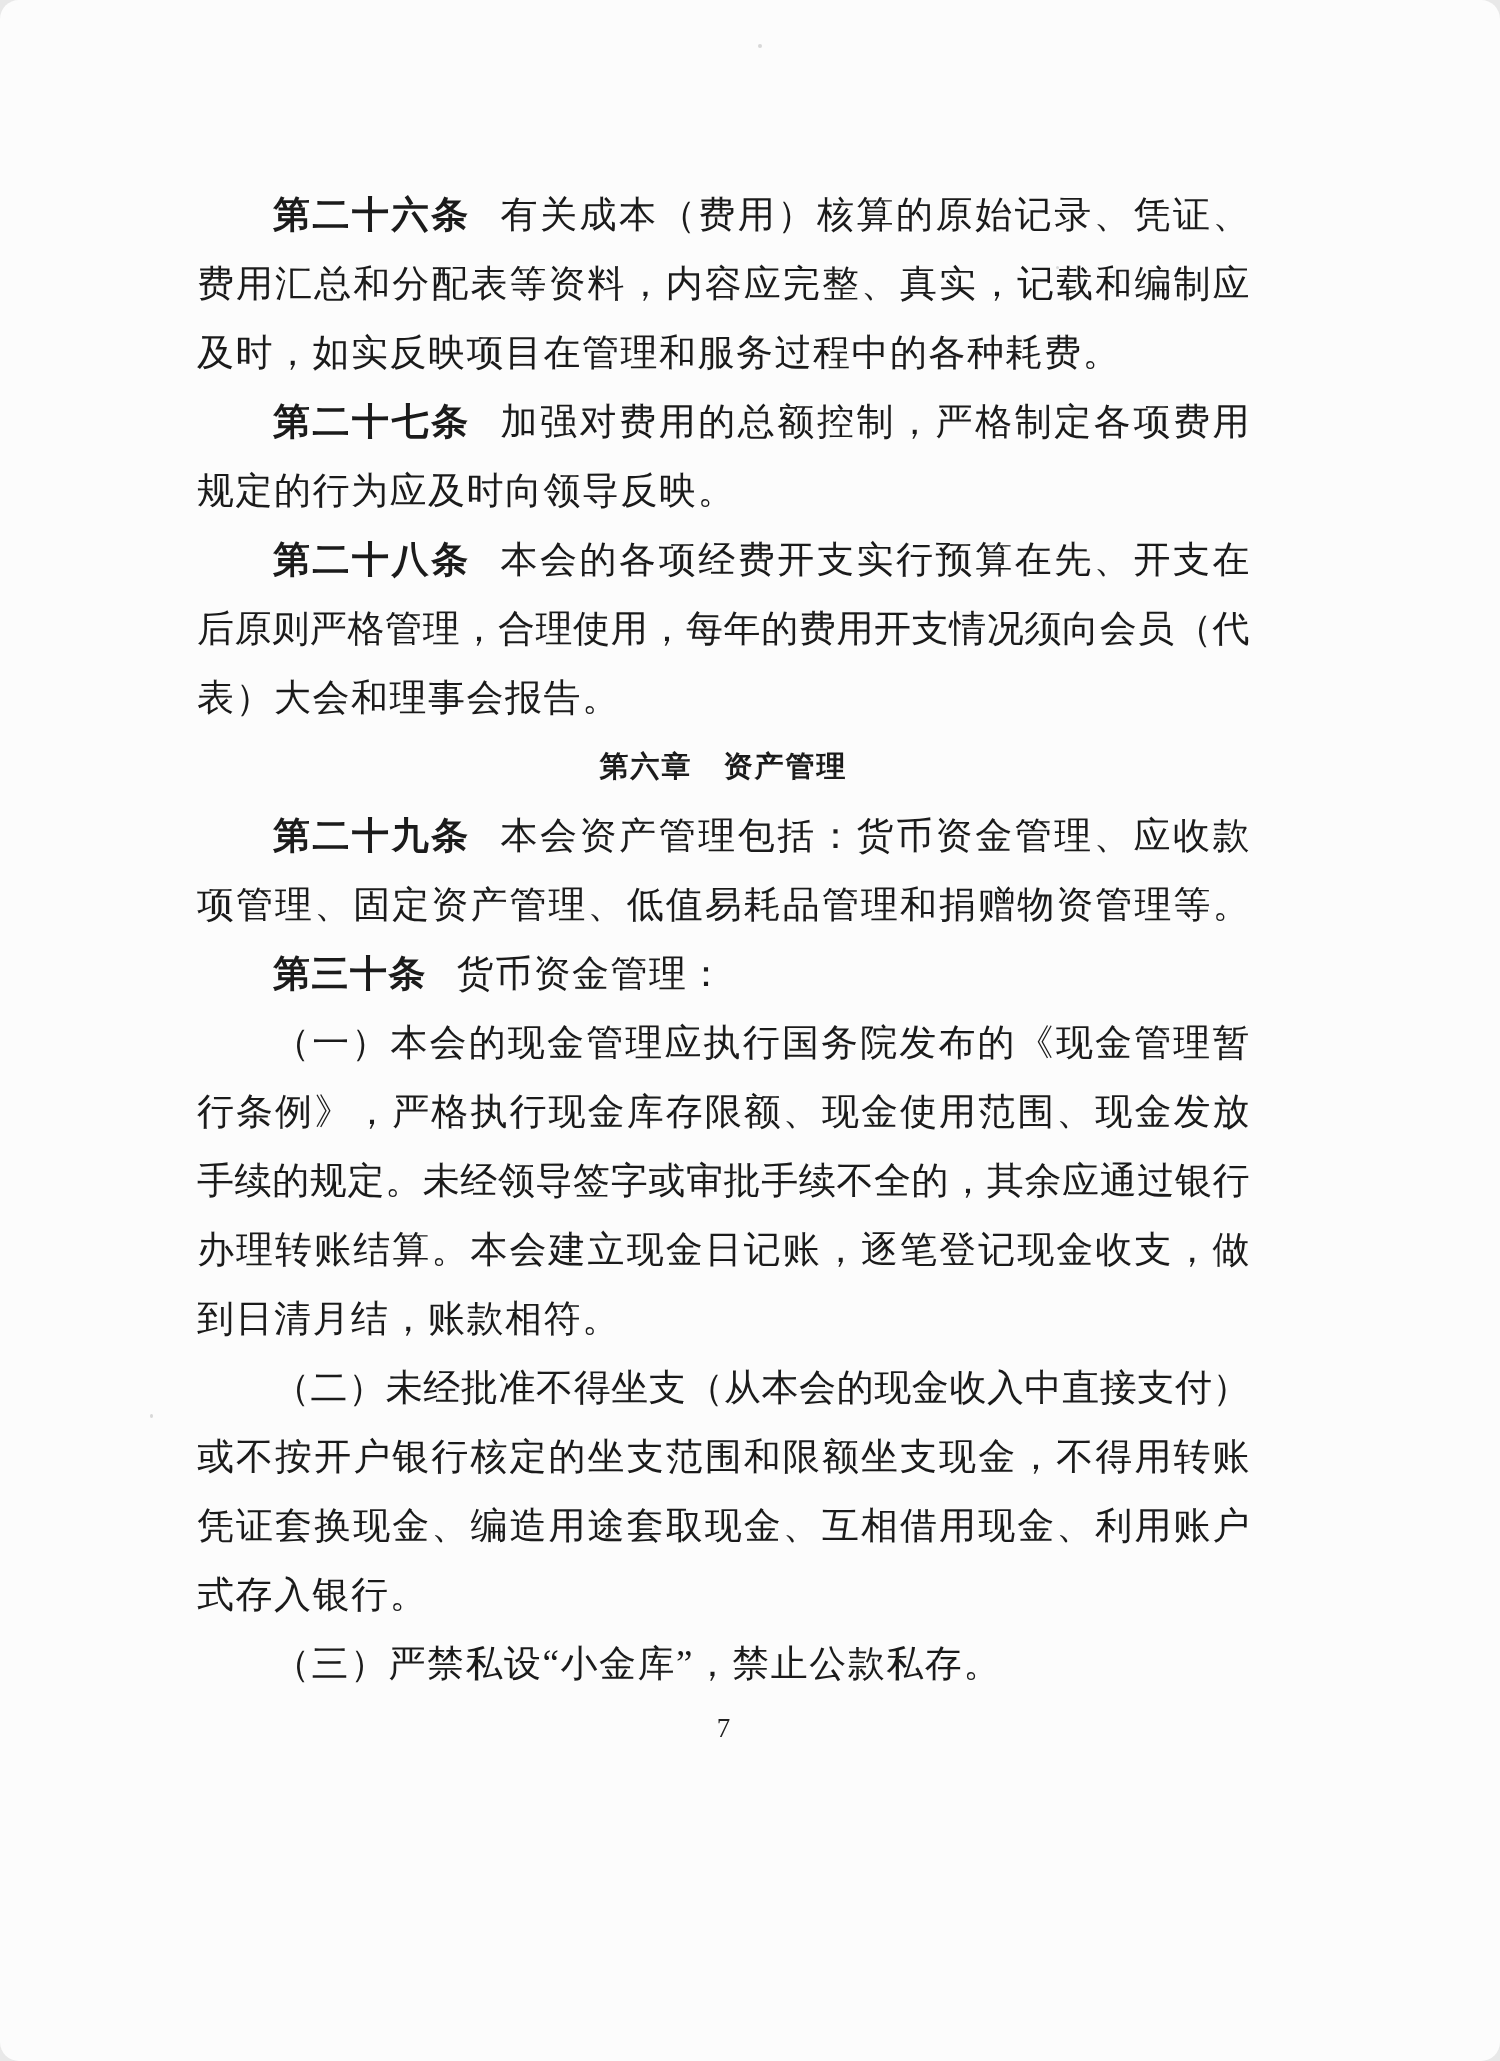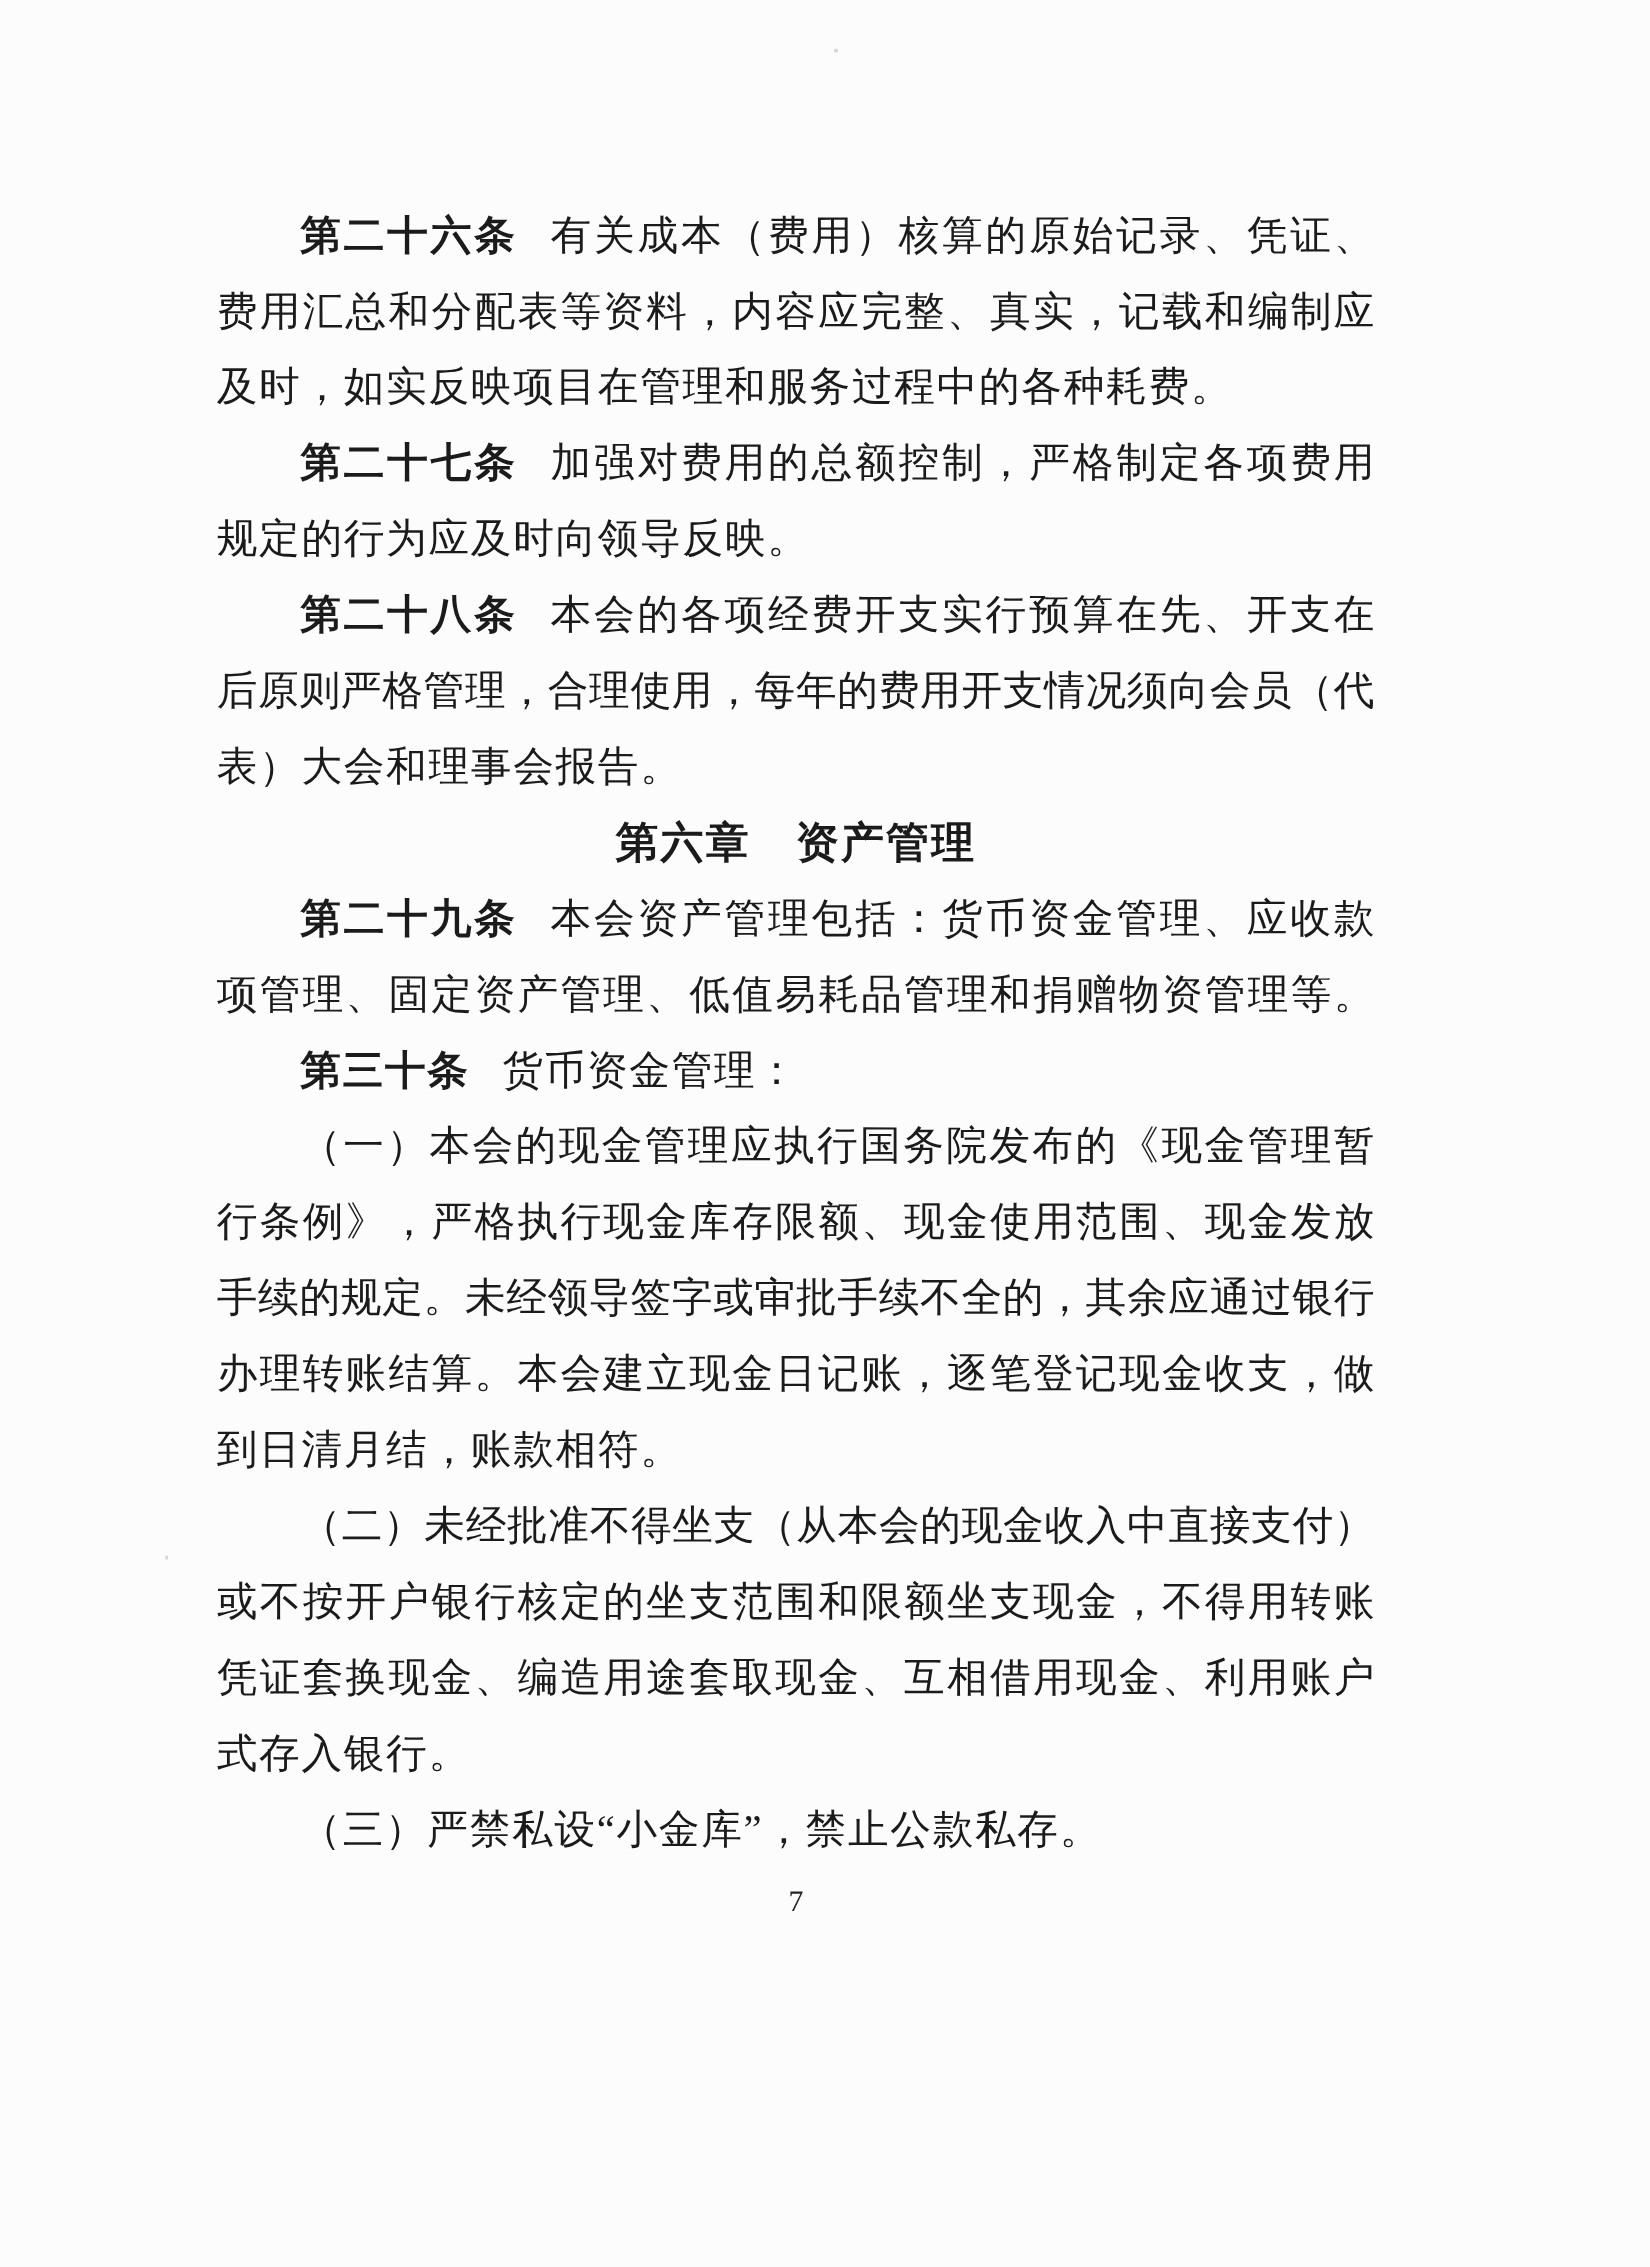--- a/index.html
+++ b/index.html
@@ -9,20 +9,21 @@
   }
   .page {
     position: relative;
     width: 1500px;
     height: 2061px;
     margin: 0 auto;
     background: #fcfcfc;
     color: #1b1b1b;
     font-family: "Liberation Serif", serif;
     overflow: hidden;
+    border-radius: 19px;
   }
   .body-block {
     position: absolute;
     left: 197px;
     top: 180px;
     width: 1053px;
   }
   .line {
     height: 69px;
     line-height: 69px;
@@ -36,21 +37,21 @@
     text-align-last: justify;
     letter-spacing: 0.5px;
   }
   .line.indent {
     padding-left: 76px;
   }
   .line.heading {
     font-weight: bold;
     text-align: center;
     text-align-last: center;
-    font-size: 39px;
+    font-size: 29px;
     padding-left: 0;
     letter-spacing: 2px;
   }
   .article-label {
     font-weight: bold;
     margin-right: 0.8em;
   }
   .page-number {
     height: 60px;
     line-height: 60px;

